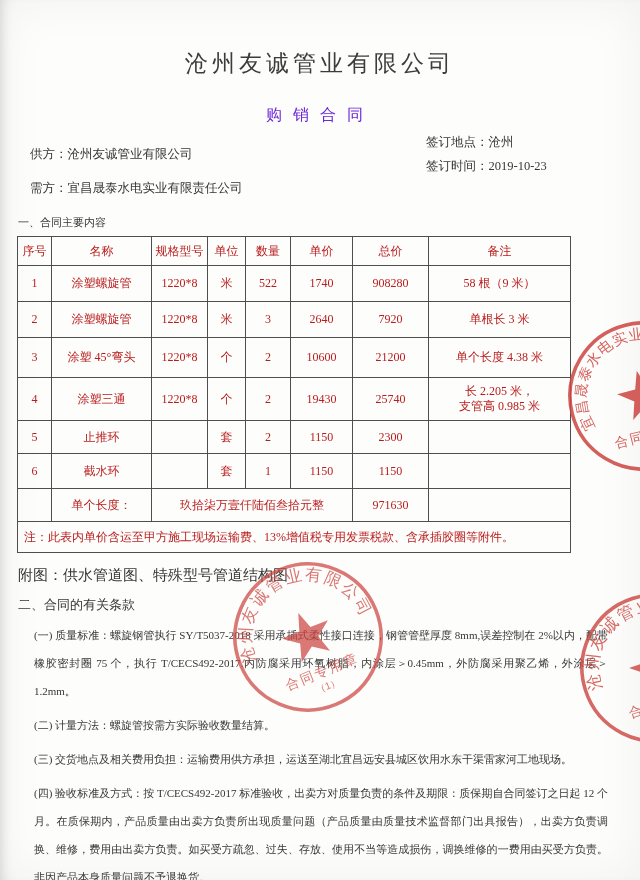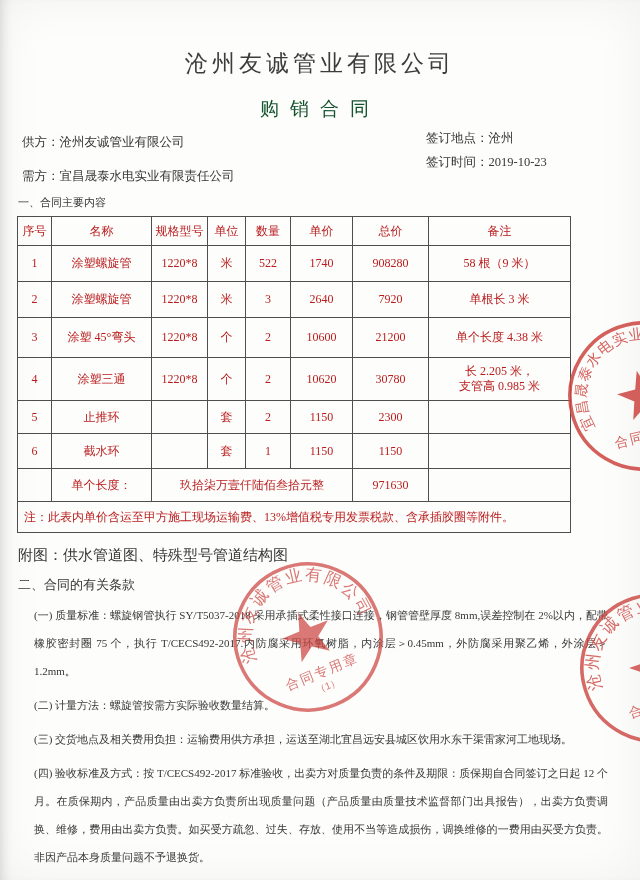--- a/index.html
+++ b/index.html
@@ -14,34 +14,34 @@
   }
   .doc-title{
     margin:48px 0 0;
     text-align:center;
     font-size:23px;
     font-weight:500;
     letter-spacing:4px;
     color:#3c3c3c;
   }
   .doc-subtitle{
-    margin:17px 0 0;
+    margin:26px 0 0;
     text-align:center;
-    font-size:19px;
+    font-size:16px;
     font-weight:500;
     letter-spacing:11px;
-    color:#14532d;
+    color:#6d28d9;
   }
   .info-row{
     display:flex;
     justify-content:space-between;
     padding:8px 18px 0 18px;
   }
   .info-left{width:380px;}
-  .info-left p{margin:4px;font-size:12.5px;}
+  .info-left p{margin:12px;font-size:12.5px;}
   .info-left .buyer-line{margin-top:17px;}
   .info-right{width:196px;}
   .info-right p{margin:0 0 7px;font-size:12.5px;}
   .section-heading{
     margin:6px 0 6px 18px;
     font-size:11px;
     font-weight:500;
   }
   table.items{
     margin-left:17px;
@@ -172,22 +172,22 @@
       <td>10600</td>
       <td>21200</td>
       <td class="remark">单个长度 4.38 米</td>
     </tr>
     <tr class="r4">
       <td>4</td>
       <td>涂塑三通</td>
       <td>1220*8</td>
       <td>个</td>
       <td>2</td>
-      <td>10620</td>
-      <td>30780</td>
+      <td>19430</td>
+      <td>25740</td>
       <td class="remark">长 2.205 米，
 支管高 0.985 米</td>
     </tr>
     <tr class="r5">
       <td>5</td>
       <td>止推环</td>
       <td></td>
       <td>套</td>
       <td>2</td>
       <td>1150</td>

